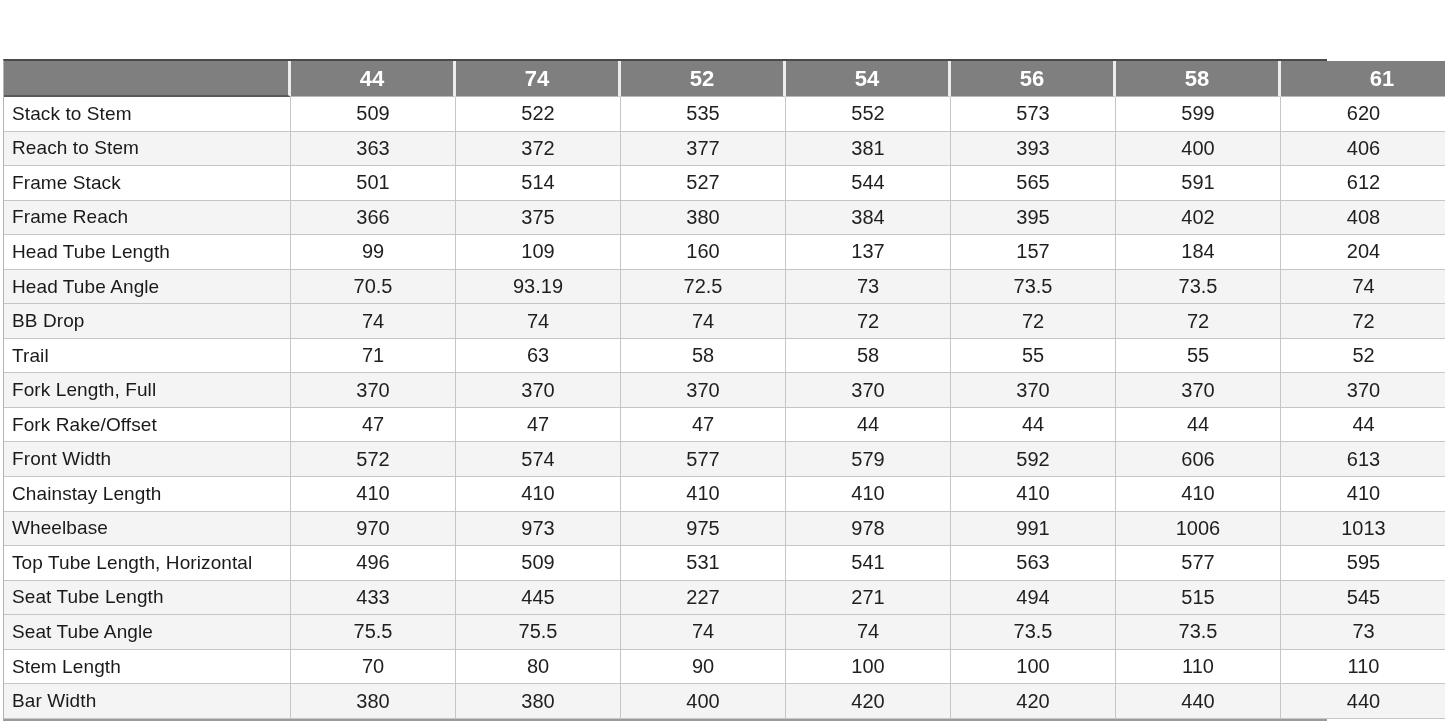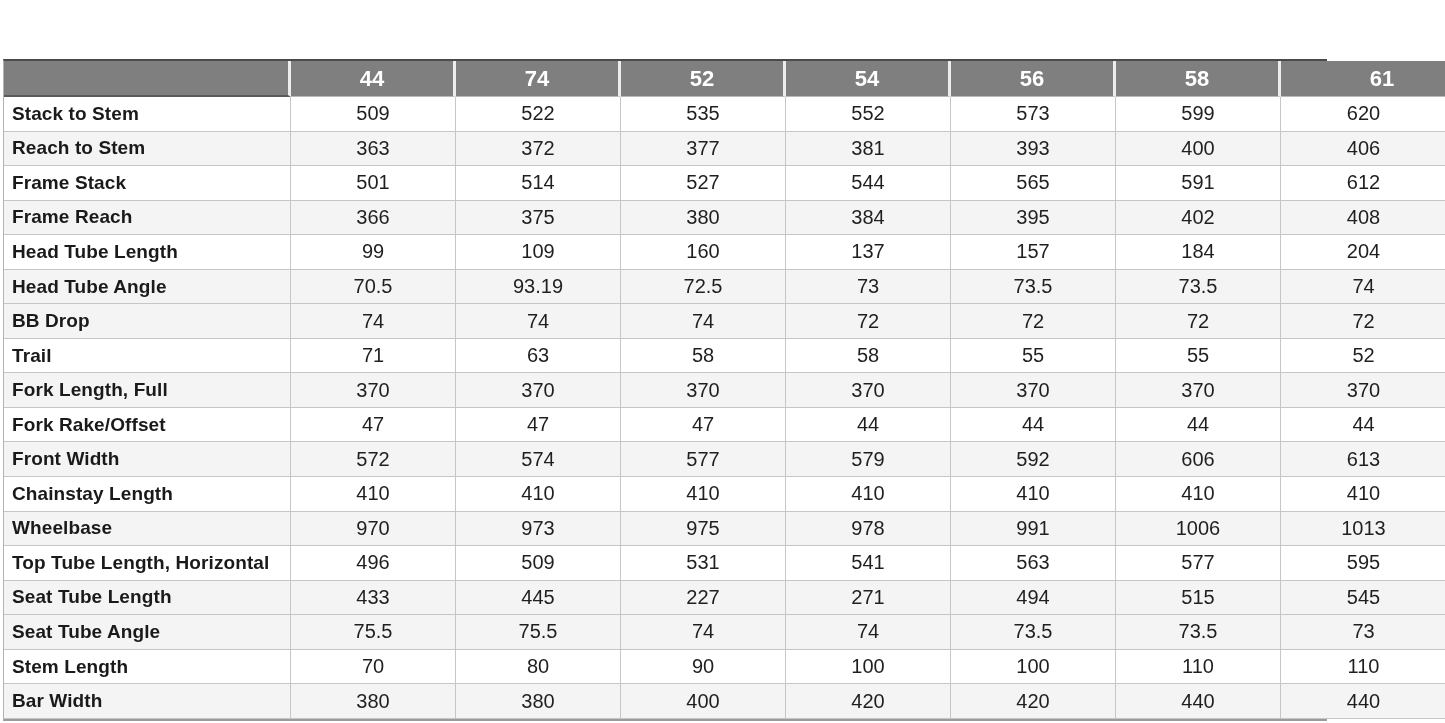--- a/index.html
+++ b/index.html
@@ -45,21 +45,21 @@
   }
   .header-cell:last-child{border-right:none;padding-left:37px;}
   .corner-cell{
     background:var(--header-bg);
     border-right:3px solid #ededee;
     border-bottom:2px solid #5a5a5a;
   }
   .label-cell{
     justify-content:flex-start;
     padding-left:8px;
-    font-weight:bold;font-size:19px;
+    font-weight:normal;font-size:19px;
     color:var(--label-text);
     letter-spacing:.1px;
   }
   .shaded .cell{background:var(--stripe);}
 </style>
 </head>
 <body>
 
 <div class="geometry-table" id="geo-table">
     <div class="trow"><div class="cell header-cell corner-cell"></div><div class="cell header-cell">44</div><div class="cell header-cell">74</div><div class="cell header-cell">52</div><div class="cell header-cell">54</div><div class="cell header-cell">56</div><div class="cell header-cell">58</div><div class="cell header-cell">61</div></div>

